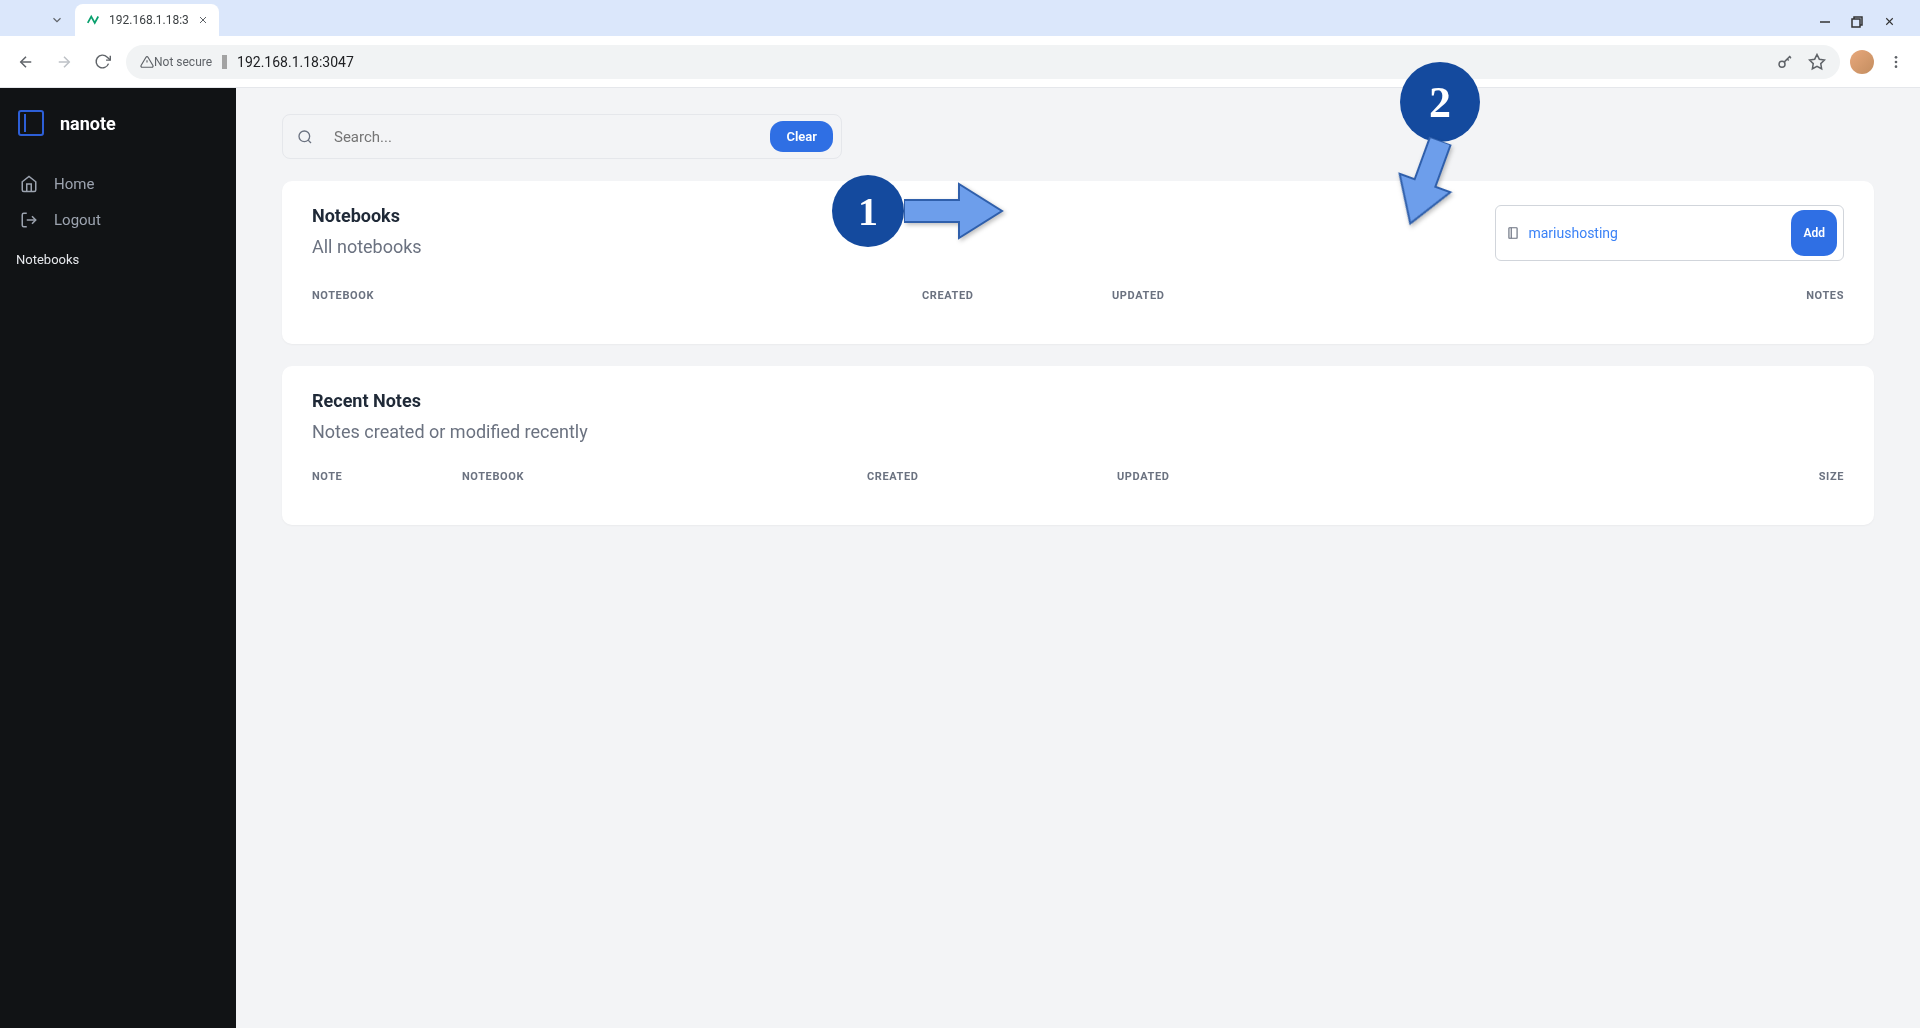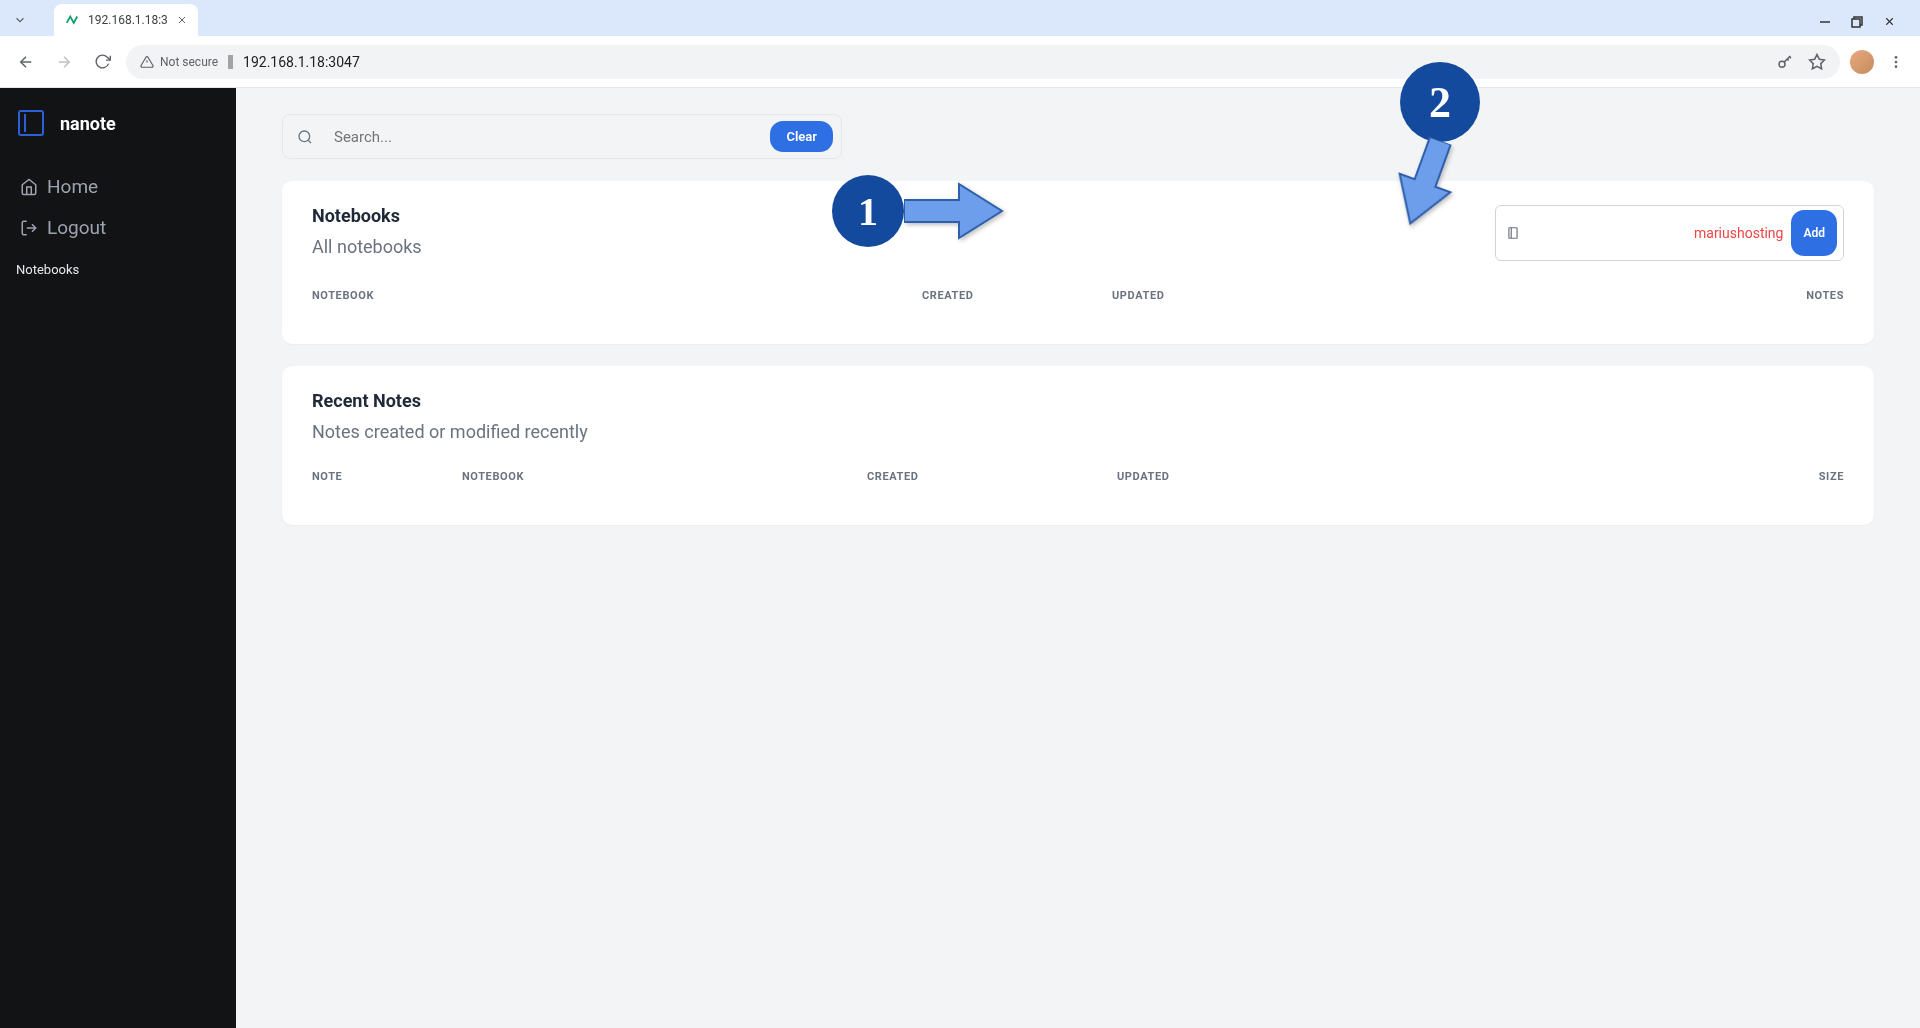--- a/index.html
+++ b/index.html
@@ -1,60 +1,60 @@
 <!DOCTYPE html>
 <html><head>
 <meta charset="utf-8">
 <style>
 * { margin: 0; padding: 0; box-sizing: border-box; font-family: -apple-system, BlinkMacSystemFont, "Segoe UI", Roboto, sans-serif; }
 body { width: 1920px; height: 1028px; overflow: hidden; background: #f3f4f6; }
 
 
 .browser-chrome { background: #dbe7fb; height: 88px; display: flex; flex-direction: column; }
-.tab-bar { height: 36px; display: flex; align-items: flex-end; padding: 0 8px; gap: 16px; }
+.tab-bar { height: 36px; display: flex; align-items: flex-end; padding: 0 8px; gap: 0; margin-left: 37px; }
 .tab-dropdown { width: 24px; height: 24px; display: flex; align-items: center; justify-content: center; border-radius: 50%; margin-bottom: 4px; margin-right: 6px; cursor: pointer; }
 .tab { background: #fff; border-radius: 8px 8px 0 0; height: 32px; display: flex; align-items: center; padding: 0 10px; gap: 8px; min-width: 140px; font-size: 12px; color: #3c4043; }
 .tab .favicon { width: 16px; height: 16px; display: flex; align-items: center; justify-content: center; }
 .tab .close { margin-left: auto; }
 .window-controls { margin-left: auto; display: flex; gap: 20px; padding: 0 16px 8px 0; align-items: center; color: #333; }
 .window-controls span { cursor: pointer; font-size: 14px; }
 
 .toolbar { background: #fff; height: 52px; display: flex; align-items: center; padding: 0 12px; gap: 10px; border-bottom: 1px solid #e5e7eb; }
 .nav-btn { width: 28px; height: 28px; display: flex; align-items: center; justify-content: center; color: #5f6368; cursor: pointer; }
 .nav-btn.disabled { color: #bdc1c6; }
 .address-bar { flex: 1; background: #f1f3f4; border-radius: 20px; height: 34px; display: flex; align-items: center; padding: 0 14px; gap: 10px; font-size: 14px; color: #202124; }
-.not-secure { display: flex; align-items: center; gap: 6px; font-size: 12px; color: #5f6368; padding-right: 10px; border-right: 5px solid #a3a3a3; }
+.not-secure { display: flex; align-items: center; font-size: 12px; color: #5f6368; padding-right: 10px; border-right: 5px solid #a3a3a3; }
 .addr-right { margin-left: auto; display: flex; gap: 14px; align-items: center; color: #5f6368; }
 .profile { width: 24px; height: 24px; border-radius: 50%; background: linear-gradient(135deg,#e8a87c,#c38d5f); }
 .menu-dots { color: #5f6368; cursor: pointer; padding: 0 4px; }
 
 
 .app { display: flex; height: calc(1028px - 88px); }
 .sidebar { width: 236px; background: #111315; color: #e5e7eb; display: flex; flex-direction: column; padding: 22px 16px; }
 .brand { display: flex; align-items: center; gap: 16px; margin-bottom: 30px; padding-left: 2px; }
 .brand-icon { width: 26px; height: 26px; border: 2px solid #2d5fd7; border-radius: 3px; position: relative; }
 .brand-icon::after { content: ""; position: absolute; left: 4px; top: 2px; bottom: 2px; width: 2px; background: #2d5fd7; }
 .brand-name { font-weight: 700; font-size: 18px; color: #fff; }
-.side-item { display: flex; align-items: center; gap: 9px; padding: 9px 4px; color: #9ca3af; font-size: 19px; cursor: pointer; }
+.side-item { display: flex; align-items: center; gap: 16px; padding: 9px 4px; color: #9ca3af; font-size: 15px; cursor: pointer; }
 .side-section { font-size: 13px; color: #e5e7eb; padding: 14px 0 6px 0; }
 
 .main { flex: 1; padding: 26px 46px; overflow: auto; }
 .search-row { display: flex; gap: 21px; align-items: center; background: #f3f4f6; border-radius: 8px; padding: 6px 8px 6px 14px; max-width: 560px; border: 1px solid #e5e7eb; }
 .search-row .s-icon { color: #6b7280; }
 .search-row input { flex: 1; border: none; background: transparent; outline: none; font-size: 15px; color: #374151; }
 .btn-primary { background: #2f6fe4; color: #fff; border: none; border-radius: 13px; padding: 8px 16px; font-size: 13px; font-weight: 600; cursor: pointer; }
 .btn-primary.small { padding: 16px 12px; font-size: 12px; }
 
 .card { background: #fff; border-radius: 10px; margin-top: 22px; padding: 24px 30px; box-shadow: 0 1px 2px rgba(0,0,0,0.04); position: relative; }
 .card-header { display: flex; justify-content: space-between; align-items: flex-start; }
 .card-title { font-size: 18px; font-weight: 700; color: #1f2937; }
 .card-sub { font-size: 18px; color: #6b7280; margin-top: 10px; }
 
 .add-box { display: flex; align-items: center; gap: 8px; border: 1px solid #d1d5db; border-radius: 6px; padding: 4px 6px 4px 10px; background: #fff; }
-.add-box input { border: none; outline: none; font-size: 14px; color: #ef4444; width: 255px; text-align: right; }
+.add-box input { border: none; outline: none; font-size: 14px; color: #3b82f6; width: 255px; }
 .book-icon { width: 14px; height: 14px; color: #6b7280; }
 
 .table-head { display: flex; margin-top: 28px; font-size: 11px; letter-spacing: 0.6px; color: #6b7280; font-weight: 700; }
 .th { text-transform: uppercase; }
 
 
 .anno { position: absolute; pointer-events: none; }
 .anno-circle { width: 72px; height: 72px; border-radius: 50%; background: #144a9e; display: flex; align-items: center; justify-content: center; color: #fff; font-size: 40px; font-weight: 700; font-family: Georgia, serif; }
 .anno-arrow { filter: drop-shadow(2px 2px 2px rgba(0,0,0,0.25)); }
 

